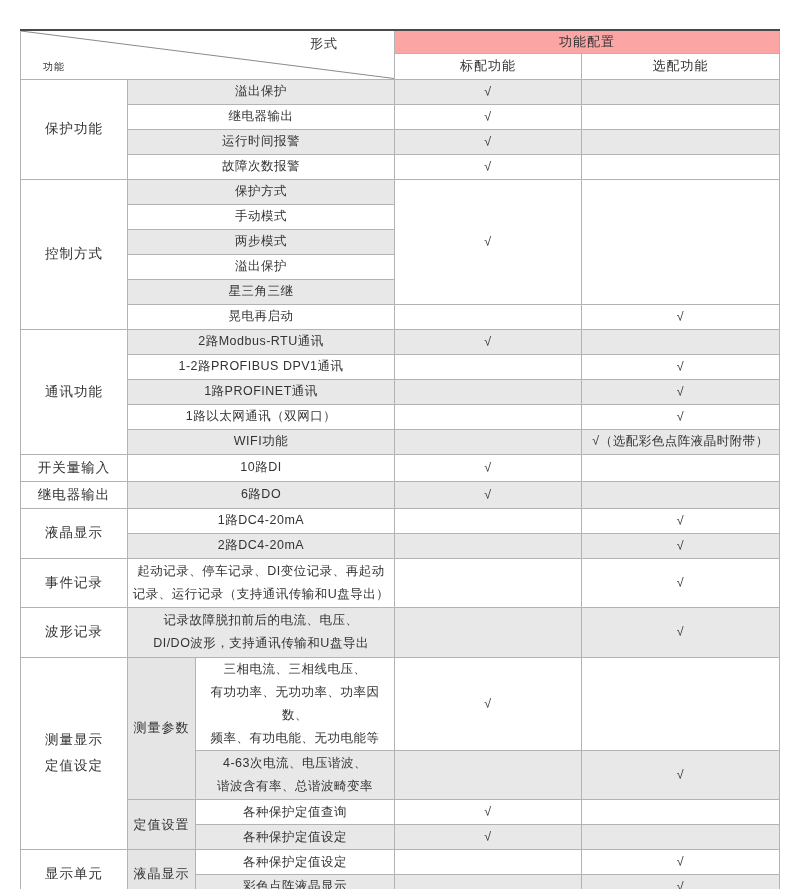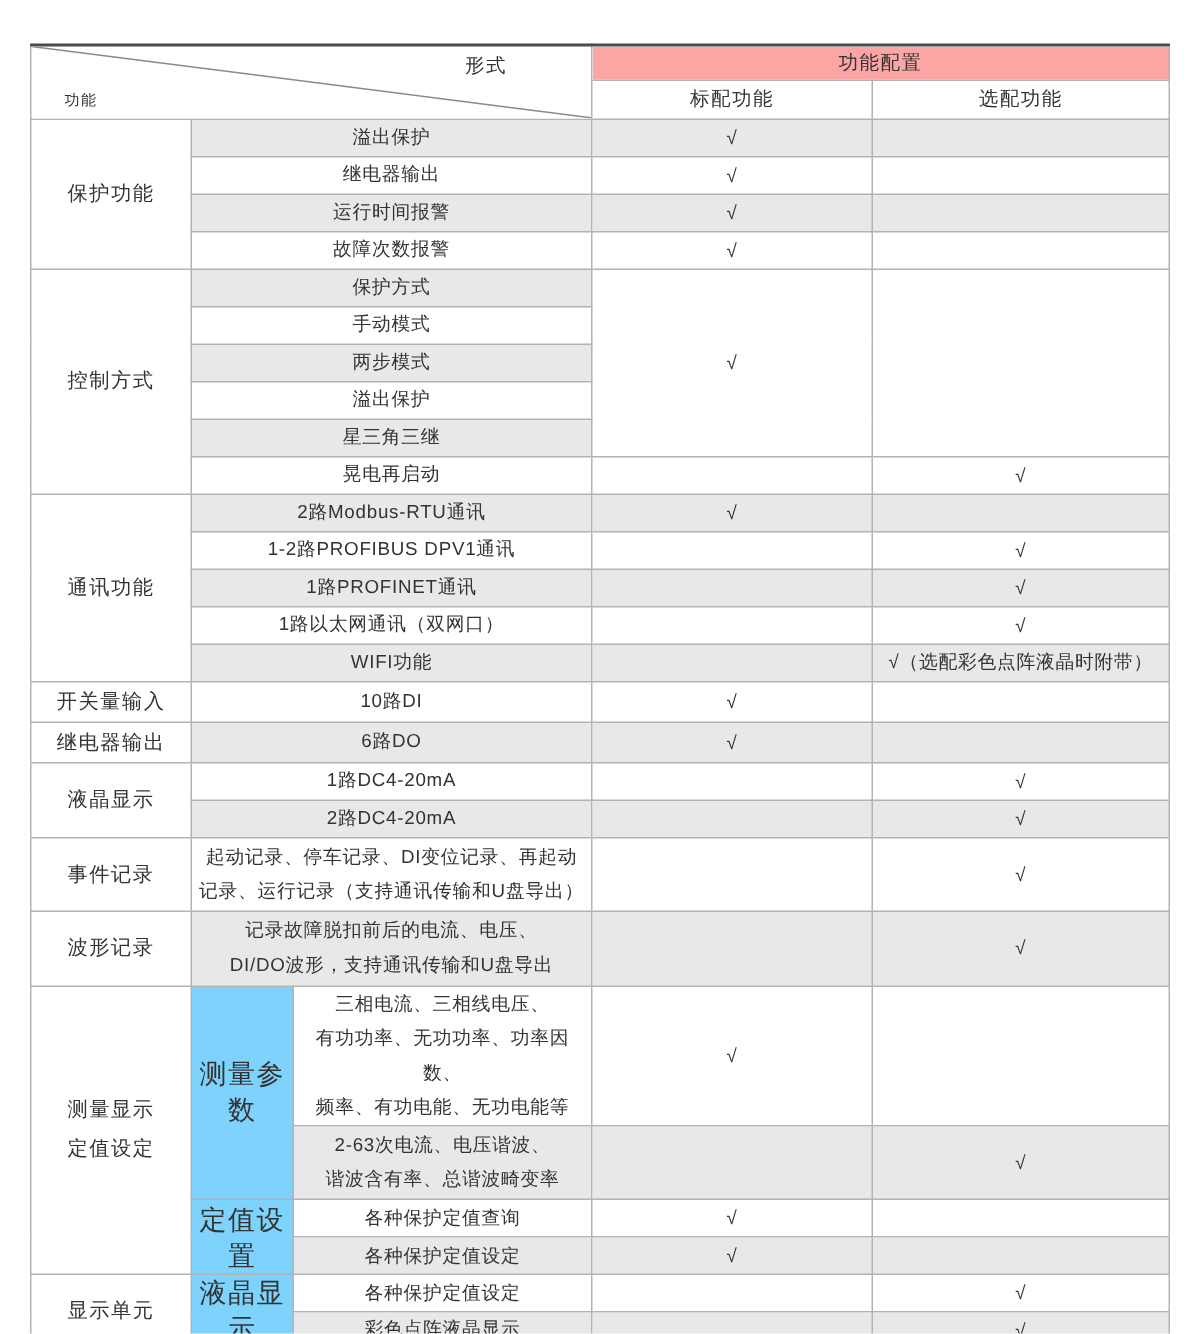--- a/index.html
+++ b/index.html
@@ -8,21 +8,21 @@
   table{border-collapse:collapse;table-layout:fixed;width:759px;
         border-top:2px solid #4a4a4a;border-bottom:3px solid #242424;
         border-left:1px solid #8c8c8c;border-right:1px solid #8c8c8c;}
   td{border:1px solid #b3b3b3;text-align:center;vertical-align:middle;padding:0;overflow:hidden;color:#333;}
   tr.sec > td{border-top:1.5px solid #7c7c7c;margin-top:15px;}
   tr.u1{height:25px;} tr.u2{height:49.5px;padding-left:27px;} tr.u3{height:74px;}
   tr.h1{height:23px;} tr.h2{height:26px;padding-left:24px;}
   .s{background:#e8e8e8;}
   .plain{background:#fff;}
   .g{font-size:13.5px;letter-spacing:1px;white-space:pre-line;line-height:26px;background:#fff;text-align:center;}
-  .sg{font-size:18px;letter-spacing:1px;background:#7dd3fc;}
+  .sg{font-size:13px;letter-spacing:1px;background:#e5e5e5;}
   .f{font-size:12.5px;letter-spacing:0.5px;white-space:pre-line;line-height:23px;padding:0 3px;}
   .c{font-size:12.5px;letter-spacing:0.5px;padding:0 2px;}
   .cfg{background:#fca5a5;font-size:13px;letter-spacing:1px;}
   .h2 td{font-size:13px;letter-spacing:1px;background:#fff;}
   .corner{position:relative;background:#fff;}
   .corner svg{position:absolute;left:0;top:0;width:100%;height:100%;display:block;}
   .corner-top{position:absolute;top:4px;right:56px;font-size:13px;letter-spacing:1px;}
   .corner-bottom{position:absolute;bottom:5px;left:22px;font-size:10px;letter-spacing:1px;}
 </style>
 </head>
@@ -165,21 +165,21 @@
           <td class="g" rowspan="4">测量显示
 定值设定</td>
           <td class="sg" rowspan="2">测量参数</td>
           <td class="f">三相电流、三相线电压、
 有功功率、无功功率、功率因数、
 频率、有功电能、无功电能等</td>
           <td class="c">√</td>
           <td class="c"></td>
         </tr>
         <tr class="u2">
-          <td class="f s">2-63次电流、电压谐波、
+          <td class="f s">4-63次电流、电压谐波、
 谐波含有率、总谐波畸变率</td>
           <td class="c s"></td>
           <td class="c s">√</td>
         </tr>
         <tr class="u1">
           <td class="sg" rowspan="2">定值设置</td>
           <td class="f">各种保护定值查询</td>
           <td class="c">√</td>
           <td class="c"></td>
         </tr>

